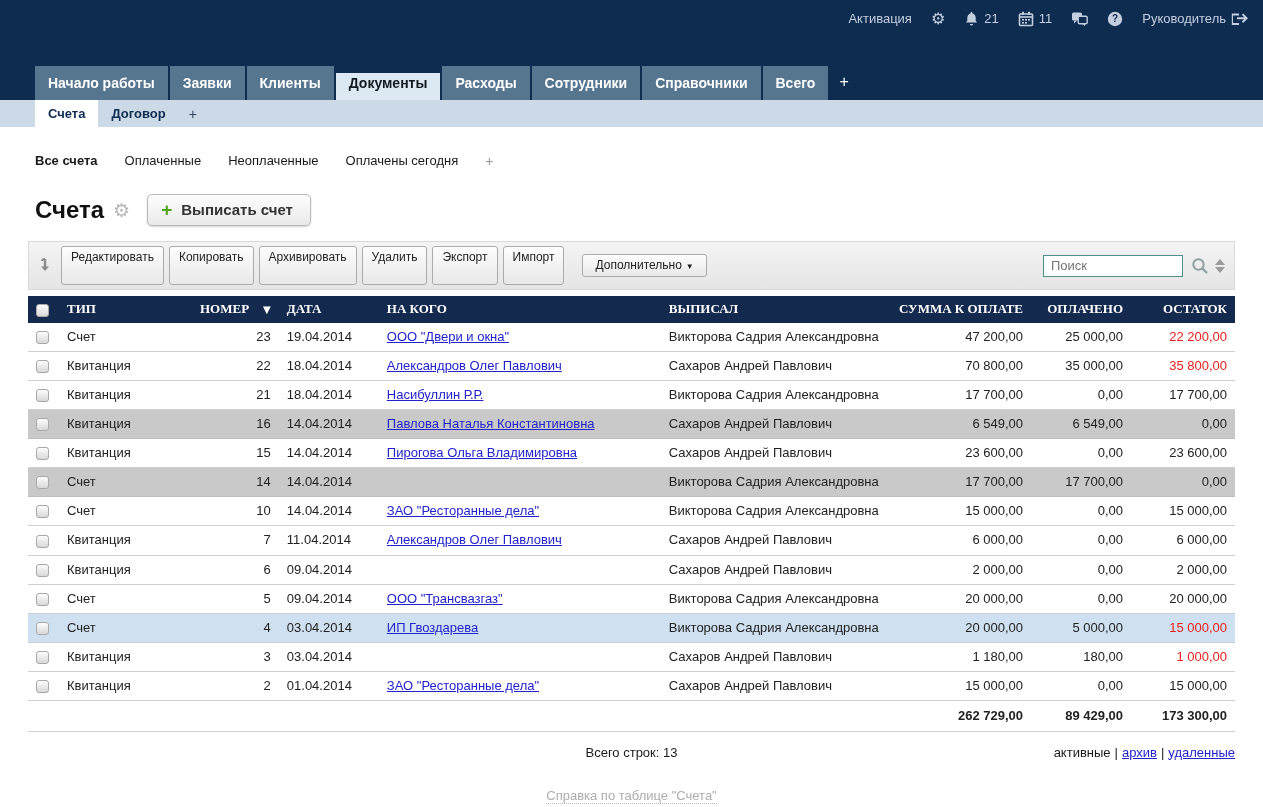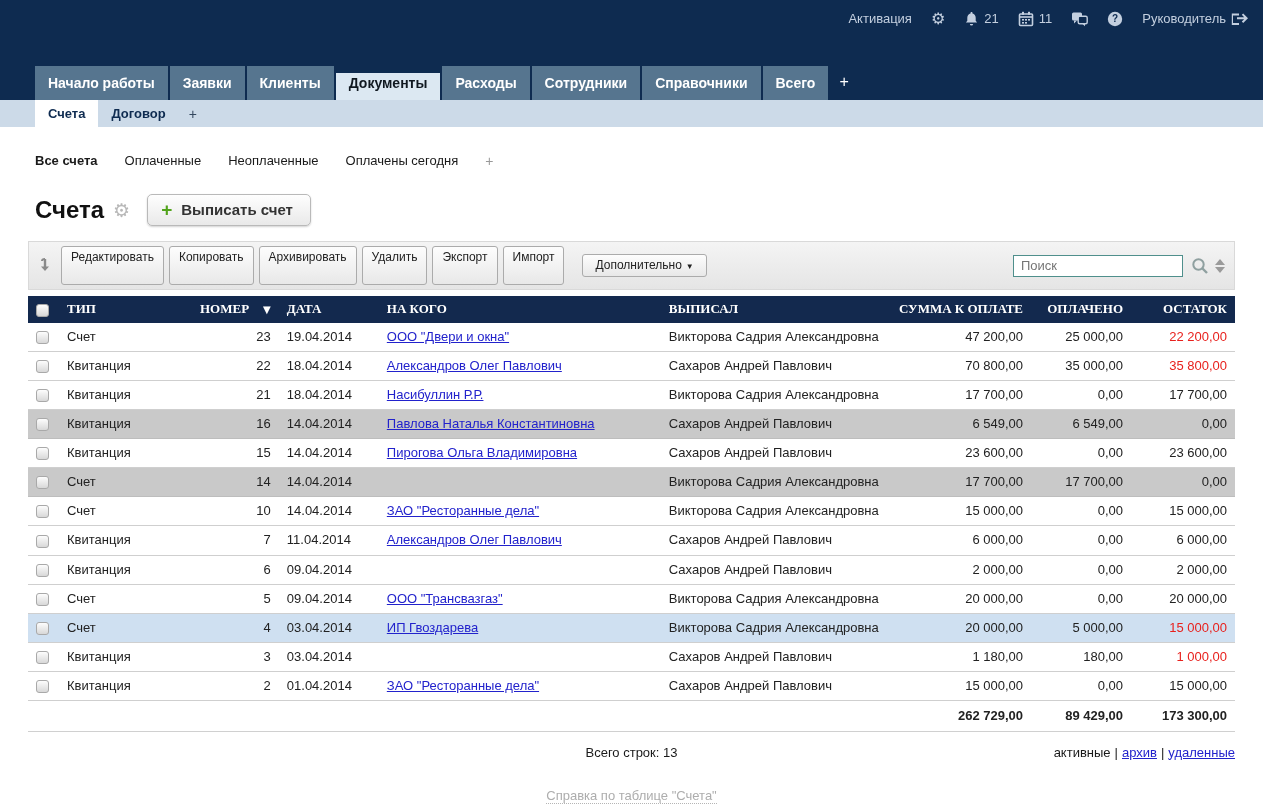--- a/index.html
+++ b/index.html
@@ -41,21 +41,21 @@
   
   .content { padding:0 28px; }
 
   
   .toolbar { display:flex; align-items:center; background:linear-gradient(#f4f4f4,#e5e5e5); border:1px solid #d9d9d9; padding:4px 7px; margin-bottom:6px; }
   .tb-download { margin:0 9px 0 2px; cursor:pointer; }
   .tb-btn { background:linear-gradient(#fdfdfd,#e8e8e8); border:1px solid #ababab; border-radius:3px; padding:3px 9px 20px; font-size:12px; color:#222; margin-right:5px; cursor:pointer; white-space:nowrap; }
   .tb-more { margin-left:13px; padding:3px 12px 4px; }
   .tb-more .caret { font-size:8px; margin-left:4px; }
   .tb-spacer { flex:1; }
-  .search-input { width:170px; height:22px; border:1px solid #4f8f8c; padding:2px 7px; font-size:13px; color:#555; outline:none; }
+  .search-input { width:140px; height:22px; border:1px solid #4f8f8c; padding:2px 7px; font-size:13px; color:#555; outline:none; }
   .search-icon { margin:0 6px 0 8px; cursor:pointer; }
   .sort-arrows { display:flex; flex-direction:column; gap:2px; margin-right:2px; cursor:pointer; }
   .tri-up { width:0; height:0; border-left:5px solid transparent; border-right:5px solid transparent; border-bottom:6px solid #9a9a9a; }
   .tri-dn { width:0; height:0; border-left:5px solid transparent; border-right:5px solid transparent; border-top:6px solid #9a9a9a; }
 
   
   table { width:100%; border-collapse:collapse; font-size:13px; }
   thead th { background:#13294e; color:#fff; font-family:"Liberation Serif", serif; font-size:13px; font-weight:bold; text-align:left; padding:5px 8px 6px; white-space:nowrap; }
   thead th.num { text-align:right; }
   thead .hdr-caret { font-family:"DejaVu Sans", sans-serif; font-size:10px; margin-left:14px; }

